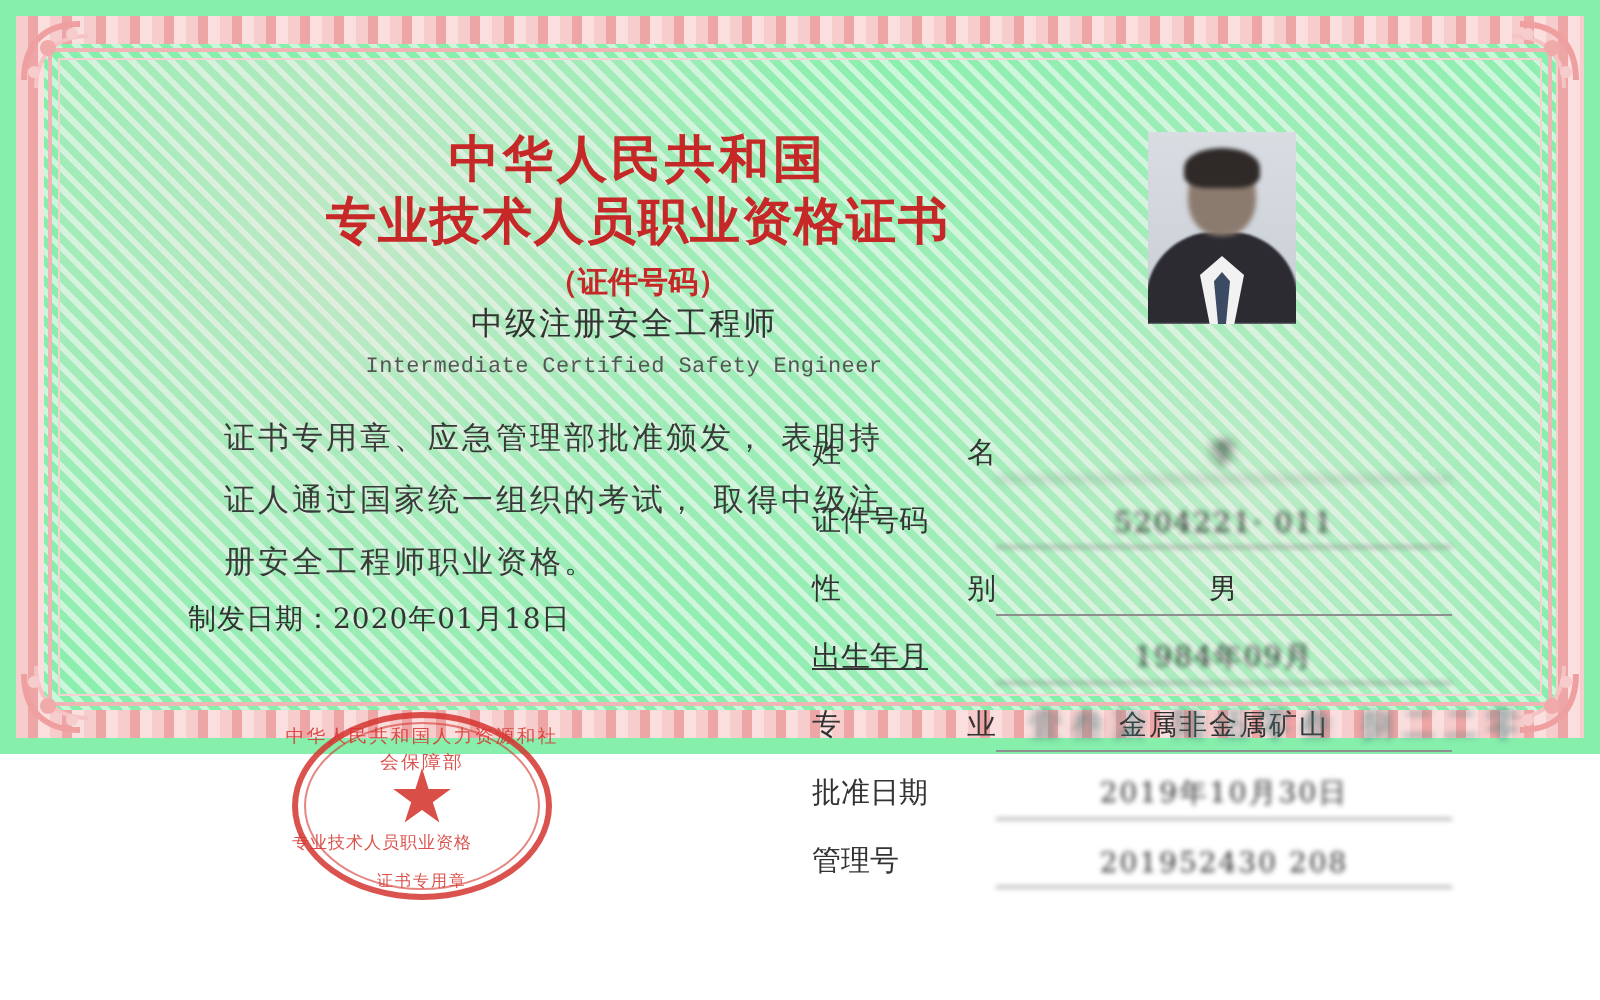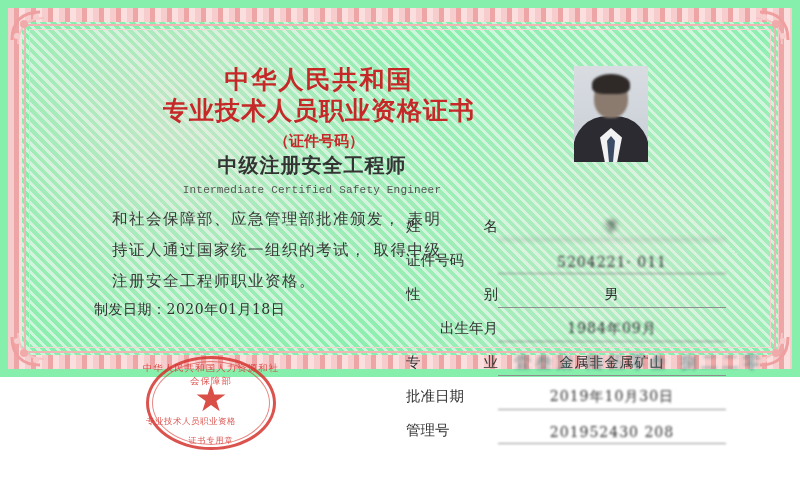--- a/index.html
+++ b/index.html
@@ -120,22 +120,22 @@
 
   .cert-name {
     position: absolute;
     left: 128px;
     top: 118px;
     width: 300px;
     text-align: center;
     color: #333333;
   }
   .cert-name-cn {
-    font-size: 20px;
-    font-weight: bold;
+    font-size: 16px;
+    font-weight: normal;
     letter-spacing: 1px;
     font-family: "DejaVu Serif", serif;
   }
   .cert-name-en {
     font-size: 11px;
     color: #555555;
     margin-top: 5px;
     letter-spacing: 0.2px;
     font-family: Liberation Mono, monospace;
   }
@@ -391,21 +391,21 @@
       <div class="shirt"></div>
       <div class="tie"></div>
     </div>
 
     <div class="cert-name">
       <div class="cert-name-cn">中级注册安全工程师</div>
       <div class="cert-name-en">Intermediate Certified Safety Engineer</div>
     </div>
 
     <div class="body-text">
-      <span>和社会保障部、应急管理部批准颁发，</span>
+      <span>证书专用章、应急管理部批准颁发，</span>
       <span>表明持证人通过国家统一组织的考试，</span>
       <span>取得中级注册安全工程师职业资格。</span>
     </div>
 
     <div class="fields" id="fields-container">
         <div class="field-row">
           <div class="field-label">
             <span>姓</span>
             <span>名</span>
           </div>
@@ -418,21 +418,21 @@
           <div class="field-value blurred-soft">5204221·          011</div>
         </div>
         <div class="field-row">
           <div class="field-label">
             <span>性</span>
             <span>别</span>
           </div>
           <div class="field-value">男</div>
         </div>
         <div class="field-row">
-          <div class="field-label" style="justify-content: flex-end;">
+          <div class="field-label" style="justify-content: flex-start; text-decoration: underline;">
             <span>出生年月</span>
           </div>
           <div class="field-value blurred-soft">1984年09月</div>
         </div>
         <div class="field-row">
           <div class="field-label">
             <span>专</span>
             <span>业</span>
           </div>
           <div class="field-value">金属非金属矿山</div>

